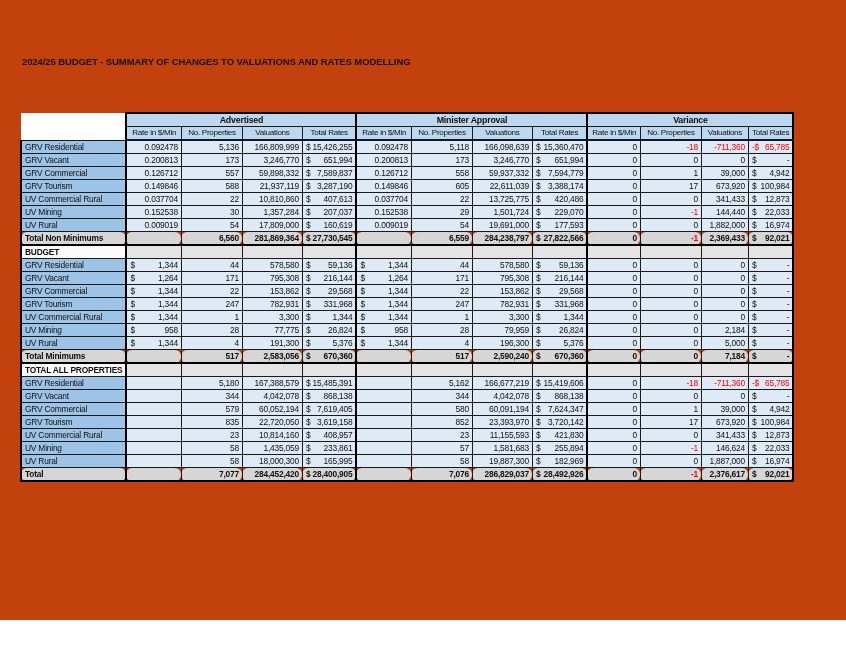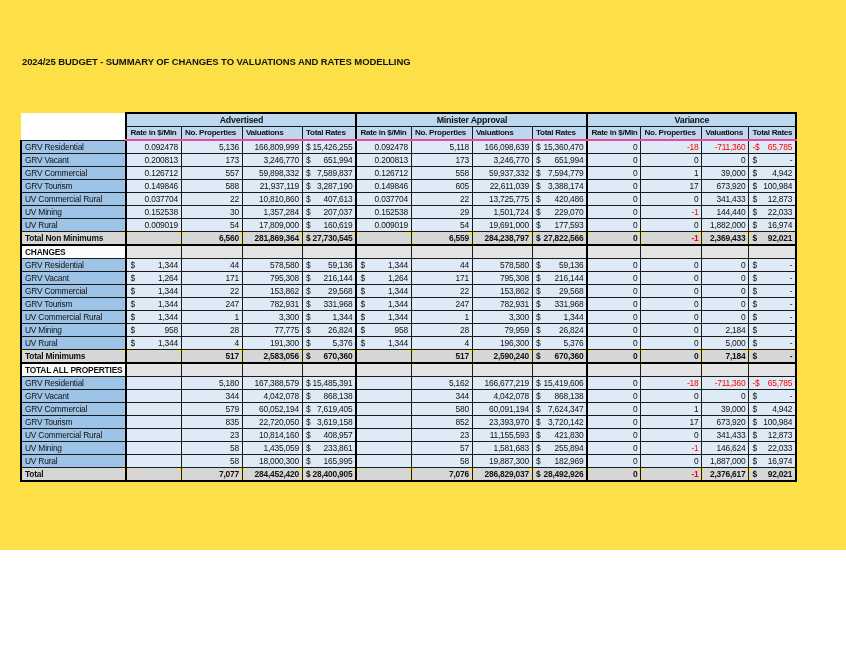--- a/index.html
+++ b/index.html
@@ -5,21 +5,21 @@
   :root{
     --header-blue:#BDD7EE;
     --label-blue:#9DC3E6;
     --cell-blue:#DEEAF6;
     --section-gray:#E4E4E4;
     --total-gray:#D6D6D6;
     --neg:#FF0000;
   }
   html,body{margin:0;padding:0;background:#fff;}
   body{width:846px;height:654px;font-family:"Liberation Sans",sans-serif;color:#111;}
-  .page{position:relative;width:846px;height:550px;background:#fde047;overflow:hidden;}
+  .page{position:relative;width:846px;height:620px;background:#c2410c;overflow:hidden;}
   .title{
     position:absolute;left:22px;top:56px;
     font-size:9.5px;font-weight:bold;letter-spacing:-0.1px;color:#151515;
     white-space:nowrap;
   }
   table{
     position:absolute;left:20px;top:112px;
     border-collapse:collapse;table-layout:fixed;
   }
   td,th{
@@ -28,22 +28,22 @@
     border:1px solid #1a1a1a;
     overflow:hidden;white-space:nowrap;
     font-weight:normal;text-align:left;vertical-align:middle;
   }
   .ghost{border:none;background:#fff;}
   .ghead{
     background:var(--header-blue);font-weight:bold;text-align:center;
     font-size:8.8px;border-top:2px solid #000;
   }
   .shead{
-    background:var(--header-blue);font-weight:bold;
-    font-size:8.1px;letter-spacing:-0.3px;border-bottom:2px solid #ec4899;
+    background:var(--header-blue);font-weight:normal;text-align:center;
+    font-size:8.1px;letter-spacing:-0.3px;border-bottom:2px solid #0f172a;
   }
   .rlabel{background:var(--label-blue);border-left:2px solid #000;}
   tr.data td.c{background:var(--cell-blue);}
   tr.section .rlabel{background:#FBFBFB;font-weight:bold;}
   tr.section td.c{background:var(--section-gray);}
   tr.section td{border-top:2px solid #000;}
   tr.total td{background:var(--total-gray);font-weight:bold;border-bottom:2px solid #000;border-radius:6px;}
   tr.total .rlabel{background:var(--total-gray);}
   .num{text-align:right;}
   .gb{border-left:2px solid #000;}
@@ -283,21 +283,21 @@
           </td>
           <td class="c gb num">0</td>
           <td class="c num neg">-1</td>
           <td class="c num">2,369,433</td>
           <td class="c last acct">
             <span class="cur">$</span>
             <span class="val">92,021</span>
           </td>
         </tr>
         <tr class="section">
-          <td class="rlabel">CHANGES</td>
+          <td class="rlabel">BUDGET</td>
           <td class="c gb"></td>
           <td class="c"></td>
           <td class="c"></td>
           <td class="c"></td>
           <td class="c gb"></td>
           <td class="c"></td>
           <td class="c"></td>
           <td class="c"></td>
           <td class="c gb"></td>
           <td class="c"></td>

